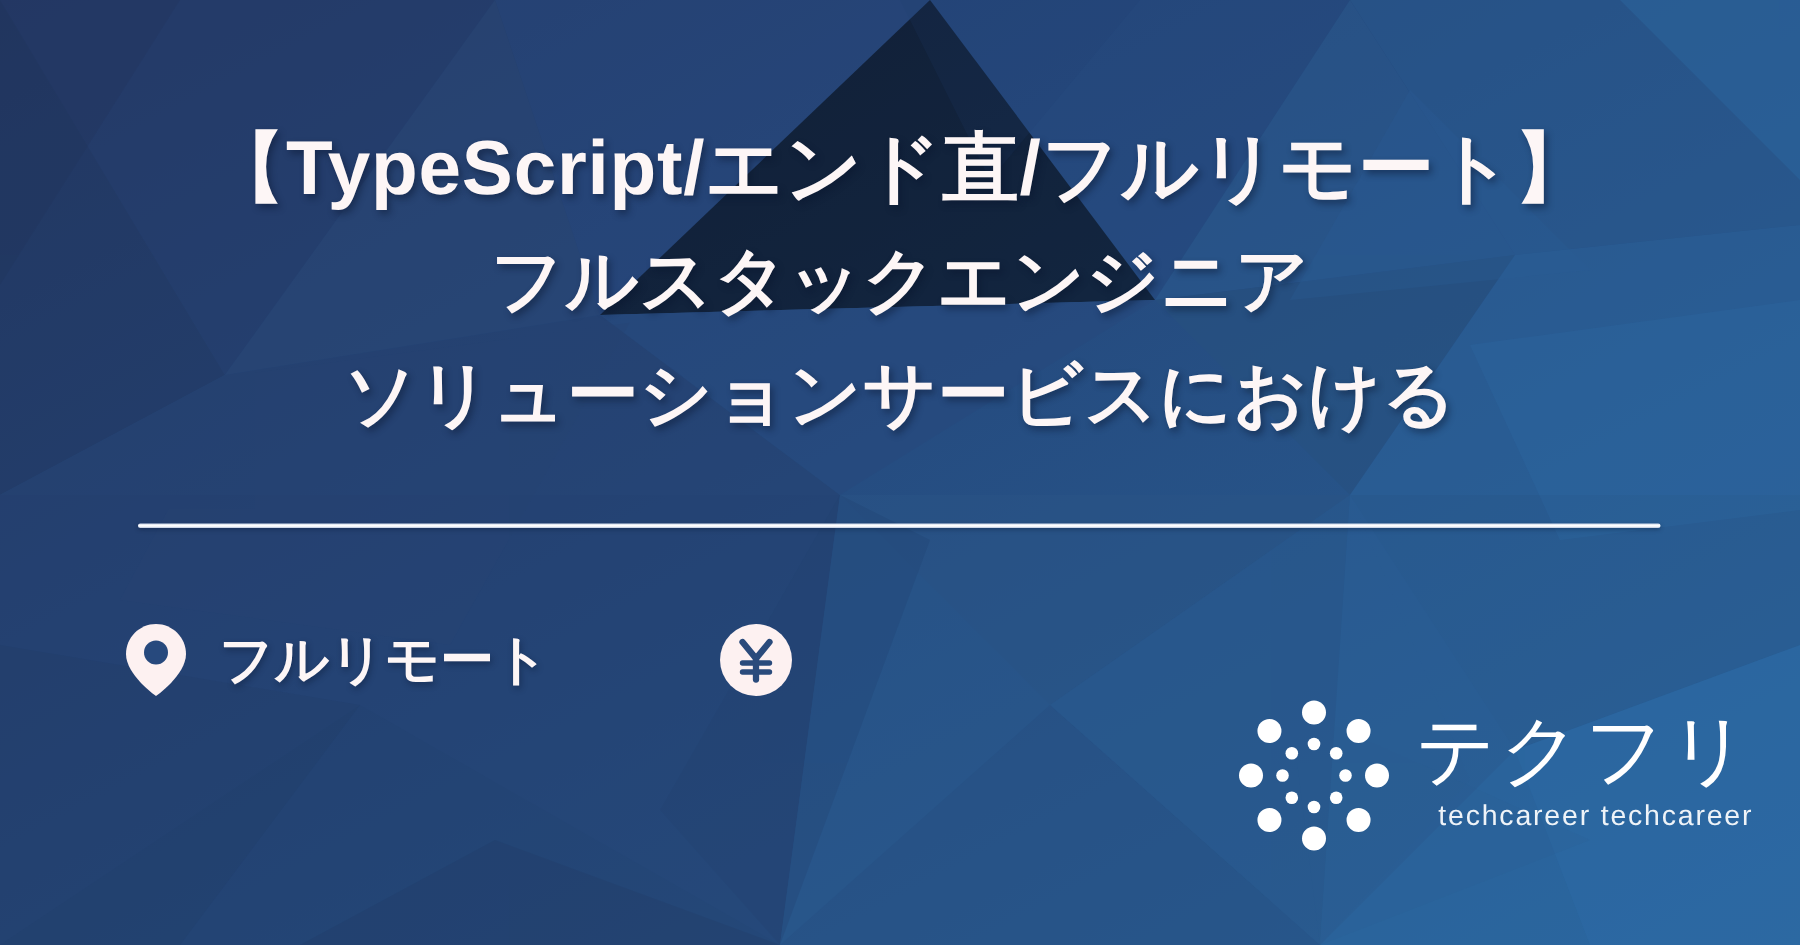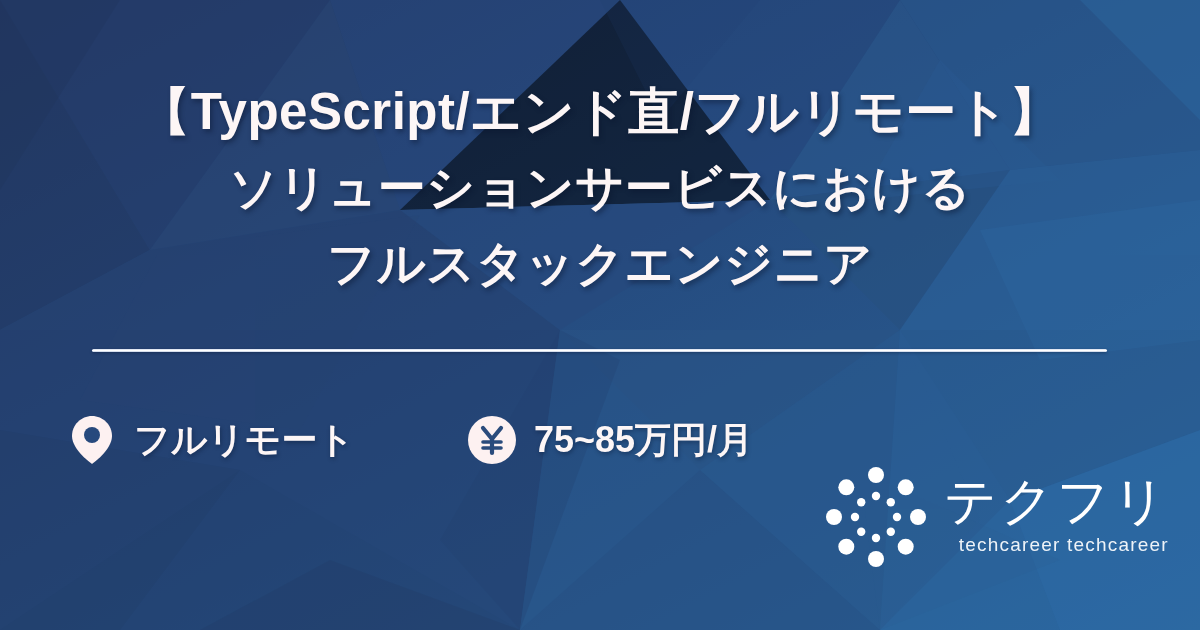--- a/index.html
+++ b/index.html
@@ -38,21 +38,21 @@
 
   .divider{
     position:absolute;left:92px;top:349px;width:1015px;height:3px;
     background:linear-gradient(to bottom,#cfd9ea 0%,#ffffff 45%,#ffffff 60%,#b9c6de 100%);
     border-radius:2px;
     box-shadow:0 1px 3px rgba(6,18,42,.35);
   }
 
   
   .info{
-    position:absolute;left:68px;top:396px;
+    position:absolute;left:80px;top:396px;
     display:grid;
     grid-template-columns:400px auto;
     grid-template-rows:88px 88px;
     align-items:center;
   }
   .info-item{display:flex;align-items:center;gap:18px;}
   .info-item .ico{
     width:48px;height:48px;flex:0 0 48px;
     display:flex;align-items:center;justify-content:center;
   }
@@ -135,22 +135,22 @@
       <polygon points="980,230 1200,200 1200,340 1040,360" fill="#3175b2"></polygon>
       <polygon points="0,430 240,470 120,630 0,630" fill="#20375f"></polygon>
       <polygon points="860,470 1060,560 880,630" fill="#2a5c91"></polygon>
     </g>
   </svg>
 
   <div class="content">
 
     <div class="title">
       <span class="tline l1">【TypeScript/エンド直/フルリモート】</span>
+      <span class="tline l3">フルスタックエンジニア</span>
       <span class="tline l2">ソリューションサービスにおける</span>
-      <span class="tline l3">フルスタックエンジニア</span>
     </div>
 
     <div class="divider"></div>
 
     <div class="info">
 
       <div class="info-item l">
         <span class="ico">
           <svg width="40" height="48" viewBox="0 0 40 48">
             <path d="M20 0C9 0 0 9 0 20c0 14 20 28 20 28s20-14 20-28C40 9 31 0 20 0z" fill="#fdf1f1"></path>
@@ -165,21 +165,20 @@
         <span class="ico">
           <svg width="48" height="48" viewBox="0 0 48 48">
             <circle cx="24" cy="24" r="24" fill="#fdf1f1"></circle>
             <path d="M15 12l9 11 9-11" fill="none" stroke="#2a4b7c" stroke-width="4.2" stroke-linecap="round" stroke-linejoin="round"></path>
             <rect x="24" y="20" width="0" height="0" fill="none"></rect>
             <line x1="24" y1="22" x2="24" y2="37" stroke="#2a4b7c" stroke-width="4.2" stroke-linecap="round"></line>
             <line x1="15" y1="26" x2="33" y2="26" stroke="#2a4b7c" stroke-width="3.6" stroke-linecap="round"></line>
             <line x1="15" y1="32" x2="33" y2="32" stroke="#2a4b7c" stroke-width="3.6" stroke-linecap="round"></line>
           </svg>
         </span>
-        <span class="lbl">75~85万円/月</span>
       </div>
 
 
     </div>
 
     <div class="logo">
       <span class="mark">
         <svg width="108" height="108" viewBox="0 0 108 108">
           <g fill="#ffffff">
             <circle cx="54" cy="12" r="8"></circle>

